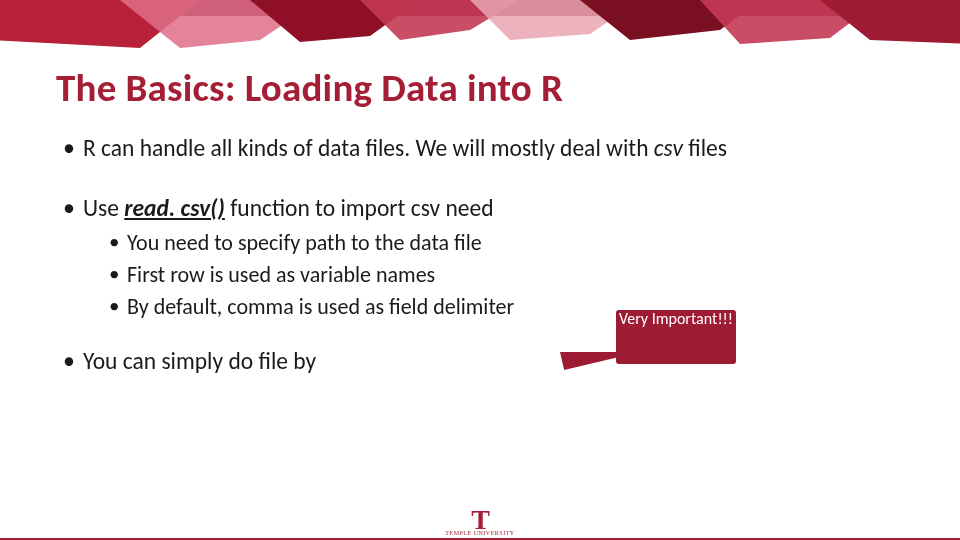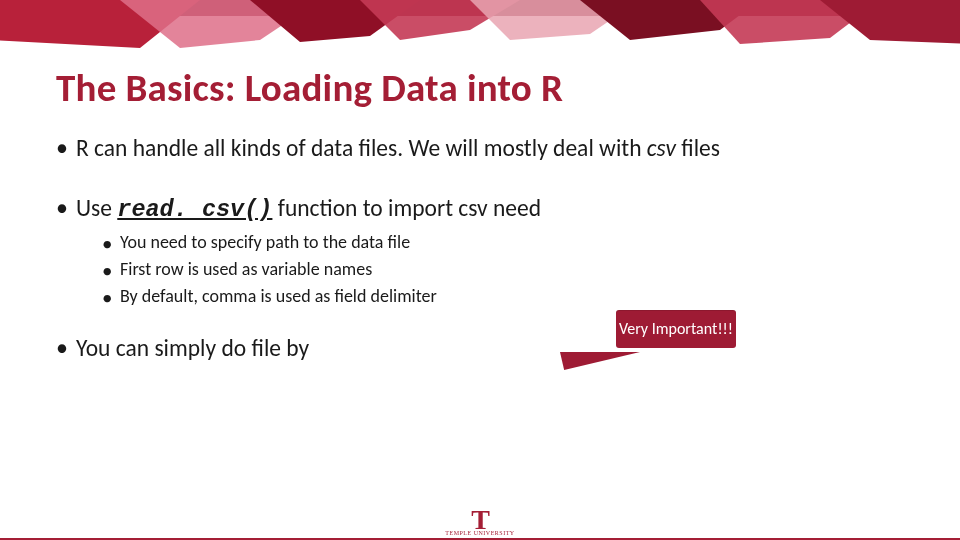--- a/index.html
+++ b/index.html
@@ -34,21 +34,21 @@
   h1.title {
     margin: 0 0 22px 0;
     font-size: 39px;
     font-weight: 700;
     color: #a41e35;
     letter-spacing: 0.2px;
   }
 
   ul.level1 {
     list-style: none;
-    margin: 0;
+    margin: 7px;
     padding: 0;
   }
   ul.level1 > li {
     position: relative;
     padding-left: 20px;
     margin: 0 0 30px 0;
     font-size: 23.5px;
     line-height: 1.28;
   }
   ul.level1 > li::before {
@@ -62,51 +62,50 @@
 
   ul.level2 {
     list-style: none;
     margin: 6px 0 0 0;
     padding: 0 0 0 26px;
   }
   ul.level2 > li {
     position: relative;
     padding-left: 18px;
     margin: 0 0 4px 0;
-    font-size: 18px;
+    font-size: 22px;
     line-height: 1.26;
   }
   ul.level2 > li::before {
     content: "•";
     position: absolute;
     left: 0;
     top: 0;
     font-size: 21px;
   }
 
   .ital { font-style: italic; }
-  .bold { font-weight: 700; font-family: Liberation Mono, monospace; }
+  .bold { font-weight: 700; }
   .under { text-decoration: underline; }
   .hl { color: #a41e35; }
 
   
   .callout {
     position: absolute;
     top: 310px;
     left: 616px;
     width: 120px;
-    height: 38px;
+    height: 54px;
     background: #9e1b34;
     border-radius: 3px;
     color: #fff;
     font-size: 16px;
     line-height: 1.18;
     text-align: center;
     display: flex;
-    align-items: center;
     justify-content: center;
     box-shadow: 0 1px 0 rgba(0,0,0,0.1) inset;
   }
   .callout-tail {
     position: absolute;
     top: 352px;
     left: 560px;
     width: 0; height: 0;
     border-top: 18px solid #9e1b34;
     border-left: 10px solid transparent;

